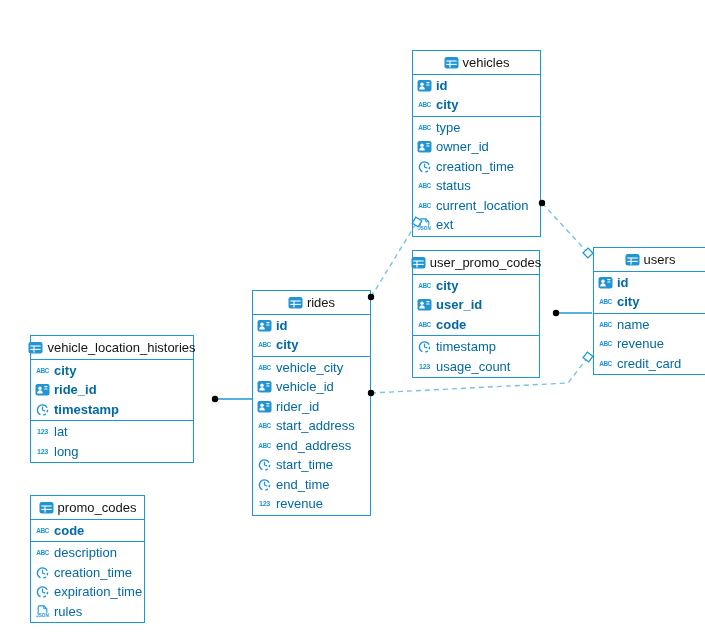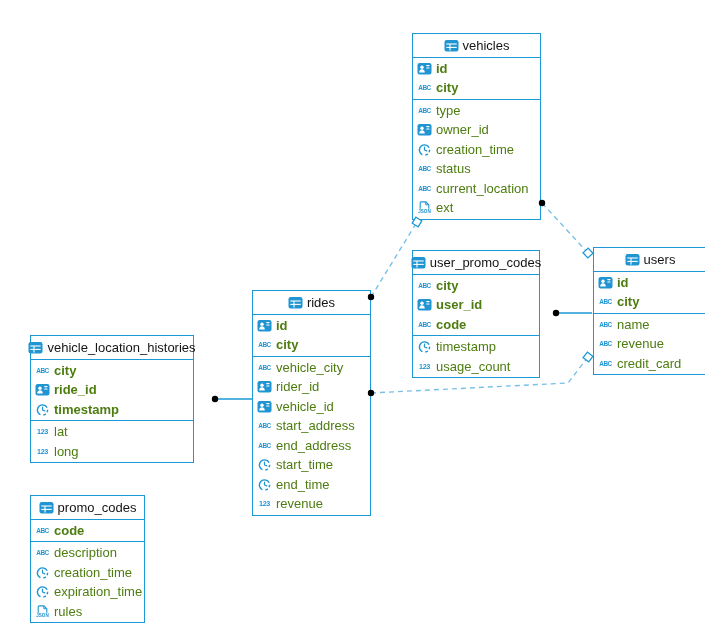--- a/index.html
+++ b/index.html
@@ -13,32 +13,32 @@
   }
   .t-header{
     height:22.5px;border-bottom:1.5px solid #1b98d5;
     display:flex;align-items:center;justify-content:center;gap:4px;
     font-size:13px;color:#141414;
   }
   .t-keys{padding:1px 0;}
   .t-cols{border-top:1.5px solid #1b98d5;padding:1px 0;}
   .row{
     height:19.5px;display:flex;align-items:center;gap:4px;
-    padding-left:4px;font-size:13px;color:#4d7c0f;white-space:nowrap;
+    padding-left:4px;font-size:13px;color:#0369a1;white-space:nowrap;
   }
   .row.key{font-weight:700;}
   .icon{width:15px;height:15px;flex:0 0 15px;display:inline-flex;align-items:center;justify-content:center;}
   .icon svg{display:block;}
   .rel-layer{position:absolute;left:0;top:0;z-index:3;pointer-events:none;}
 </style>
 </head>
 <body>
 
 <div id="canvas">
-    <div class="table" style="left: 412px; top: 33px; width: 129px;">
+    <div class="table" style="left: 412px; top: 50px; width: 129px;">
       <div class="t-header">
         <span class="icon">
           <svg width="15" height="15" viewBox="0 0 15 15">
             <rect x="0.5" y="2" width="14" height="11.5" rx="2.2" fill="#2095d2"></rect>
             <line x1="2.3" y1="6" x2="12.7" y2="6" stroke="#fff" stroke-width="1.1"></line>
             <line x1="2.3" y1="9.4" x2="12.7" y2="9.4" stroke="#fff" stroke-width="1.1"></line>
             <line x1="6" y1="6" x2="6" y2="12.6" stroke="#fff" stroke-width="1.1"></line>
           </svg>
         </span>
         <span>vehicles</span>
@@ -293,33 +293,33 @@
         <div class="row">
           <span class="icon">
             <svg width="15" height="15" viewBox="0 0 15 15">
               <rect x="0.5" y="2" width="14" height="11.5" rx="2.2" fill="#2095d2"></rect>
               <circle cx="5" cy="6.3" r="1.7" fill="#fff"></circle>
               <path d="M2.2 11.6 C2.2 9.2 3.5 8.3 5 8.3 C6.5 8.3 7.8 9.2 7.8 11.6 Z" fill="#fff"></path>
               <rect x="9.2" y="4" width="3.4" height="1.2" rx="0.6" fill="#fff"></rect>
               <rect x="9.2" y="6.4" width="3.4" height="1.2" rx="0.6" fill="#fff"></rect>
             </svg>
           </span>
+          <span>vehicle_id</span>
+        </div>
+        <div class="row">
+          <span class="icon">
+            <svg width="15" height="15" viewBox="0 0 15 15">
+              <rect x="0.5" y="2" width="14" height="11.5" rx="2.2" fill="#2095d2"></rect>
+              <circle cx="5" cy="6.3" r="1.7" fill="#fff"></circle>
+              <path d="M2.2 11.6 C2.2 9.2 3.5 8.3 5 8.3 C6.5 8.3 7.8 9.2 7.8 11.6 Z" fill="#fff"></path>
+              <rect x="9.2" y="4" width="3.4" height="1.2" rx="0.6" fill="#fff"></rect>
+              <rect x="9.2" y="6.4" width="3.4" height="1.2" rx="0.6" fill="#fff"></rect>
+            </svg>
+          </span>
           <span>rider_id</span>
-        </div>
-        <div class="row">
-          <span class="icon">
-            <svg width="15" height="15" viewBox="0 0 15 15">
-              <rect x="0.5" y="2" width="14" height="11.5" rx="2.2" fill="#2095d2"></rect>
-              <circle cx="5" cy="6.3" r="1.7" fill="#fff"></circle>
-              <path d="M2.2 11.6 C2.2 9.2 3.5 8.3 5 8.3 C6.5 8.3 7.8 9.2 7.8 11.6 Z" fill="#fff"></path>
-              <rect x="9.2" y="4" width="3.4" height="1.2" rx="0.6" fill="#fff"></rect>
-              <rect x="9.2" y="6.4" width="3.4" height="1.2" rx="0.6" fill="#fff"></rect>
-            </svg>
-          </span>
-          <span>vehicle_id</span>
         </div>
         <div class="row">
           <span class="icon">
             <svg width="15" height="15" viewBox="0 0 15 15">
               <text x="7.5" y="10" text-anchor="middle" font-size="6.4" font-weight="bold" letter-spacing="-0.4" fill="#2095d2" font-family="Liberation Sans, sans-serif">ABC</text>
             </svg>
           </span>
           <span>start_address</span>
         </div>
         <div class="row">

